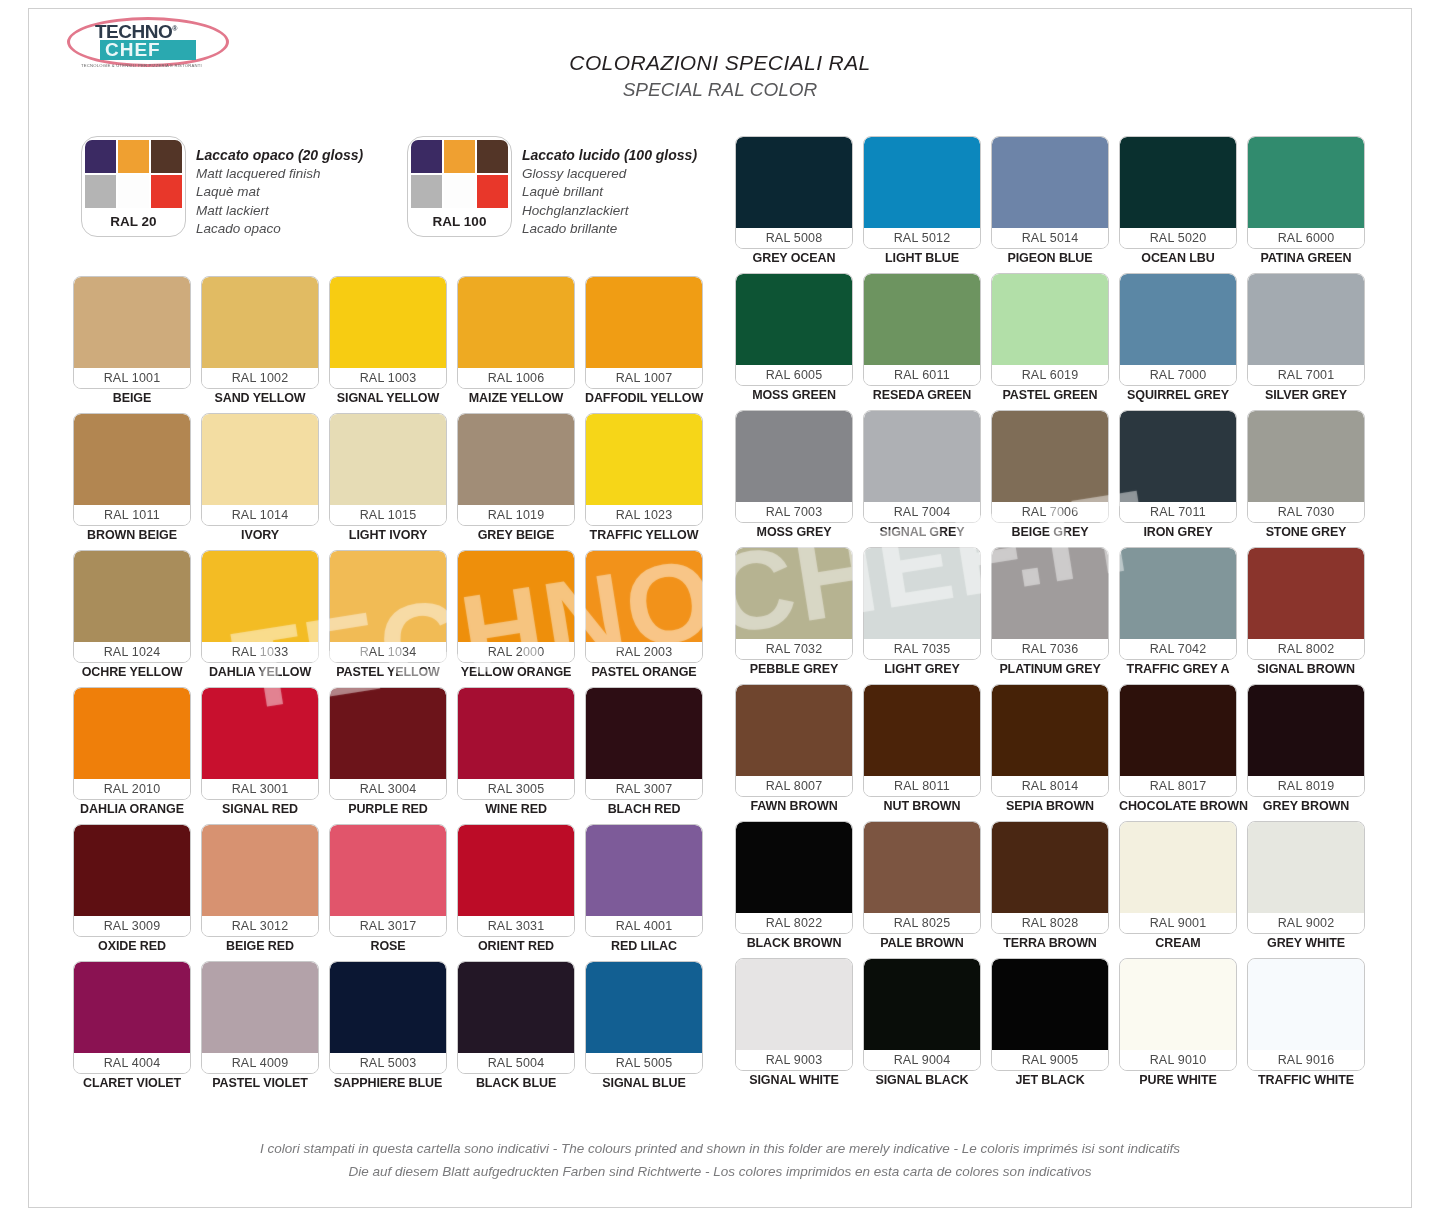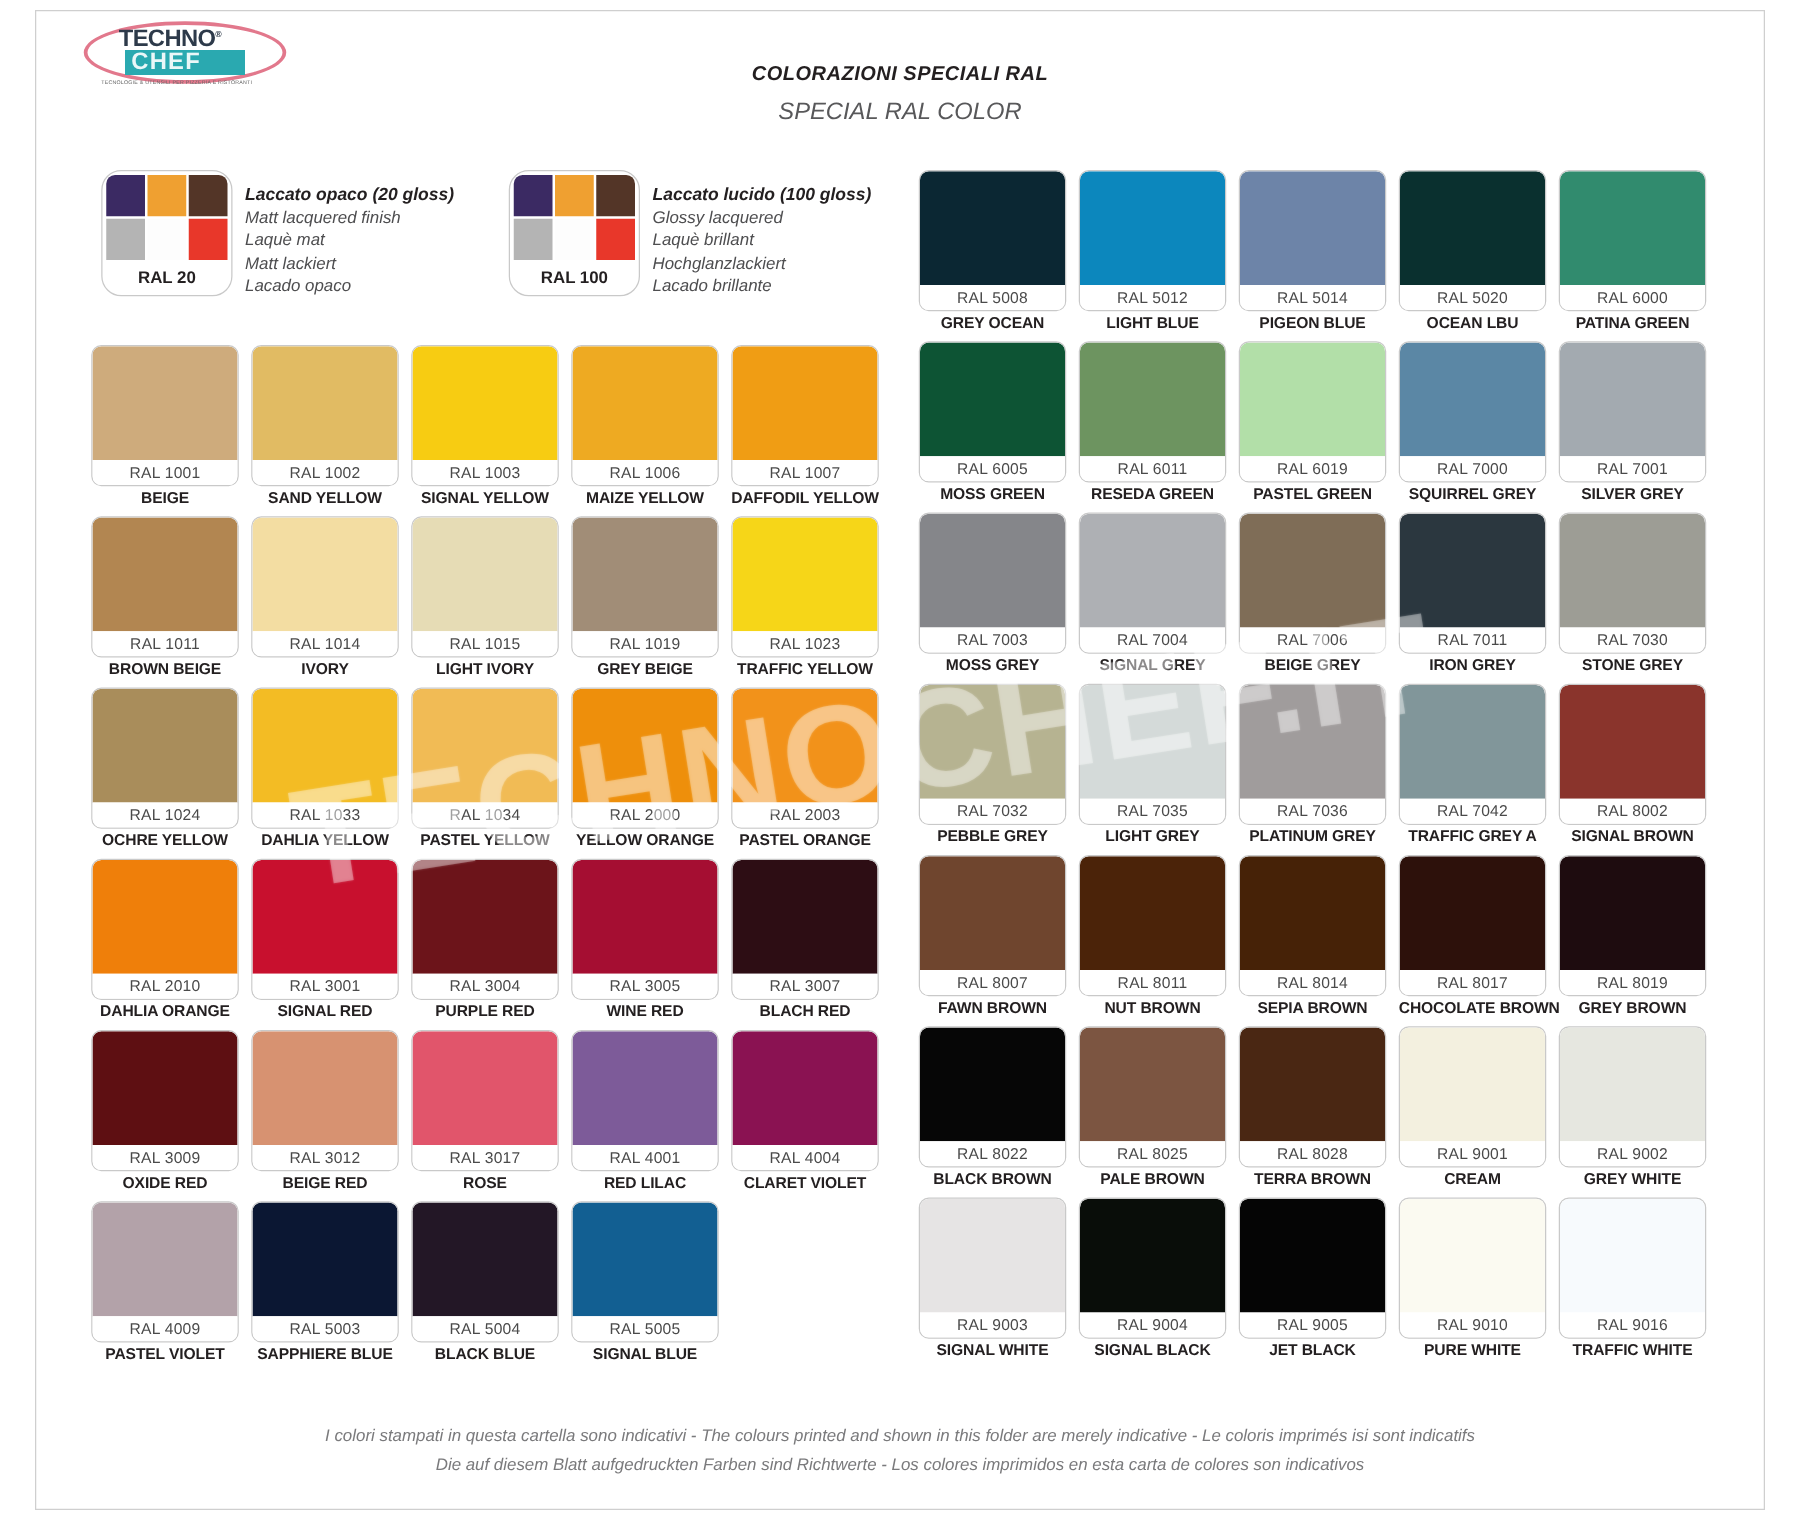--- a/index.html
+++ b/index.html
@@ -51,21 +51,21 @@
   #logo .tagline {
     position: absolute; left: 14px; top: 50px;
     font-size: 4.2px; letter-spacing: .2px; color: #666;
     white-space: nowrap;
   }
 
   
   #title-main {
     position: absolute; left: 0; right: 0; top: 42px;
     text-align: center;
-    font-size: 16px; font-weight: bold; font-style: italic;
+    font-size: 21px; font-weight: normal; font-style: italic;
     letter-spacing: .4px;
     color: #231f20;
   }
   #title-sub {
     position: absolute; left: 0; right: 0; top: 70px;
     text-align: center;
     font-size: 19px; font-style: italic;
     color: #58585a;
   }
 
@@ -384,20 +384,27 @@
       </div>
       <div class="cell">
         <div class="chip">
           <div class="color" style="background: rgb(225, 85, 107);"></div>
           <div class="code">RAL 3017</div>
         </div>
         <div class="cname">ROSE</div>
       </div>
       <div class="cell">
         <div class="chip">
+          <div class="color" style="background: rgb(188, 12, 39);"></div>
+          <div class="code">RAL 3031</div>
+        </div>
+        <div class="cname">ORIENT RED</div>
+      </div>
+      <div class="cell">
+        <div class="chip">
           <div class="color" style="background: rgb(125, 91, 153);"></div>
           <div class="code">RAL 4001</div>
         </div>
         <div class="cname">RED LILAC</div>
       </div>
       <div class="cell">
         <div class="chip">
           <div class="color" style="background: rgb(138, 18, 82);"></div>
           <div class="code">RAL 4004</div>
         </div>

